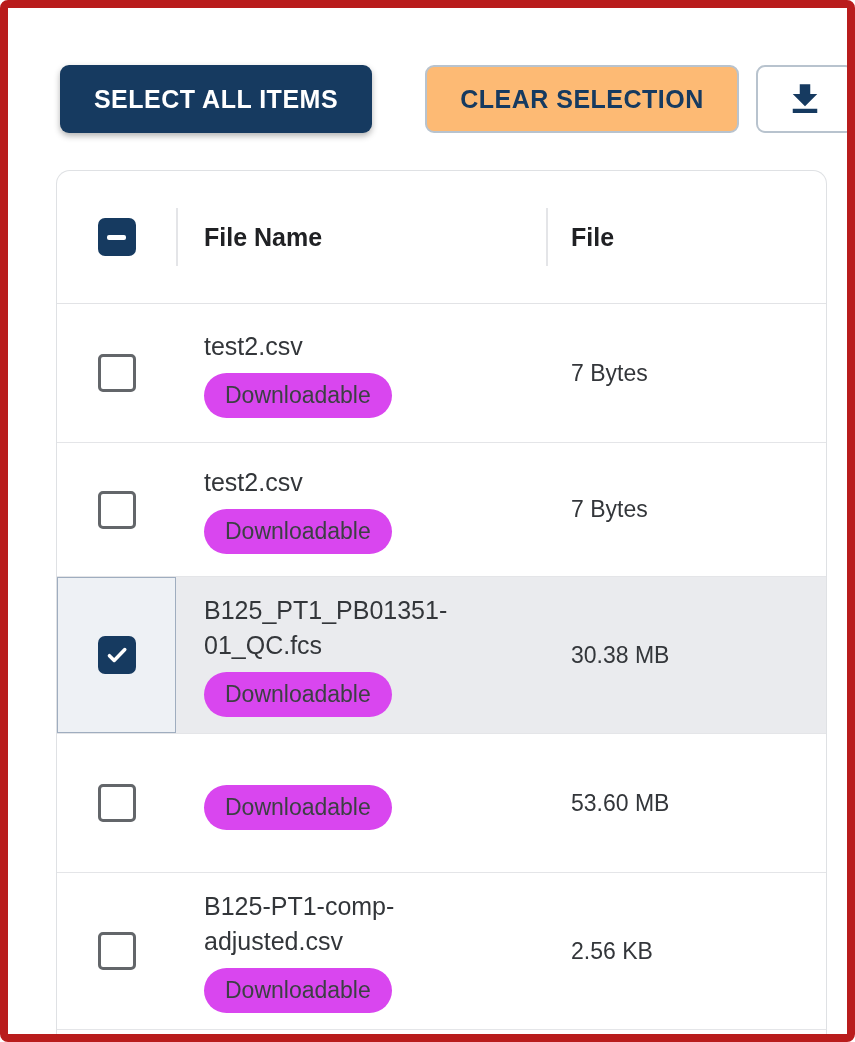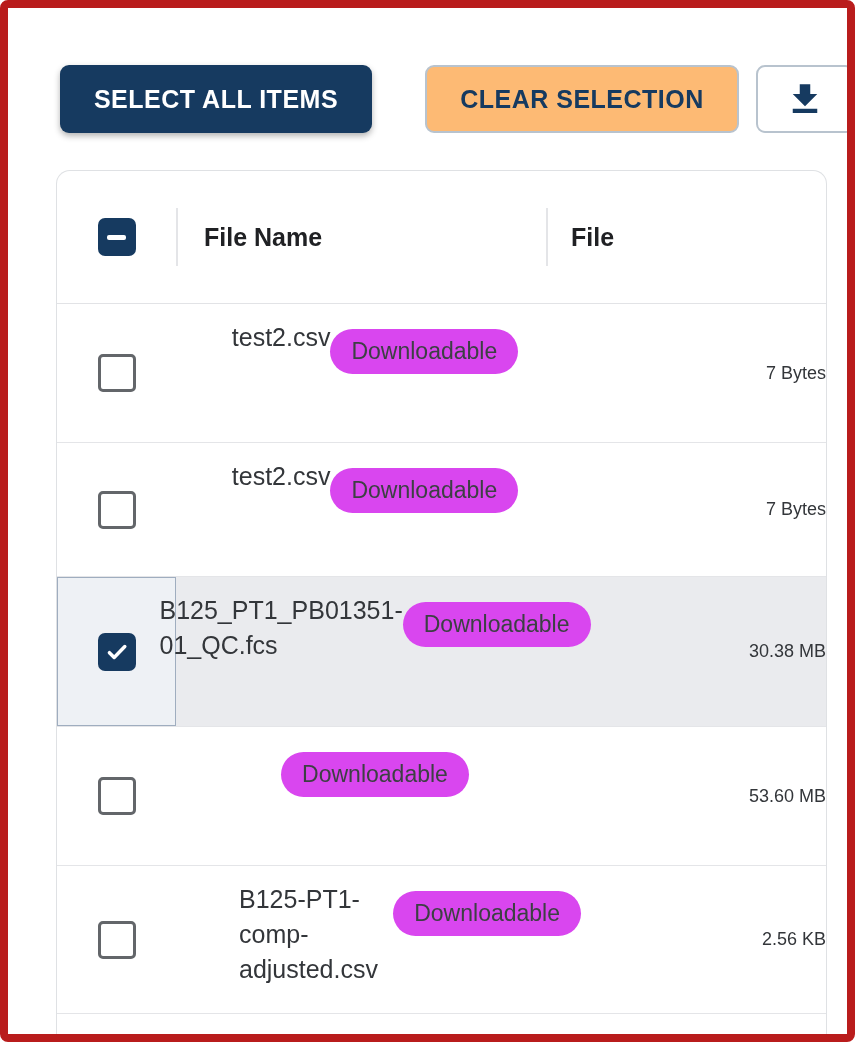--- a/index.html
+++ b/index.html
@@ -61,31 +61,31 @@
 
   .cell-check {
     width:119px; box-sizing:border-box;
     display:flex; align-items:center; justify-content:center;
   }
   .row.selected .cell-check { border:1px solid #9fadbf; background:#eef1f5; }
 
   .cell-name {
     width:370px; box-sizing:border-box;
     padding:16px 0 16px 28px;
-    display:flex; justify-content:center; align-items:flex-start;
+    display:flex; flex-direction:column; justify-content:center; align-items:flex-start;
   }
   .fname { font-size:25px; line-height:35px; color:#33363a; max-width:305px; }
   .row.truncated .fname { max-width:345px; width:345px; white-space:nowrap; overflow:hidden; }
   .badge {
     margin-top:9px; background:#d946ef; color:#3c4043;
     font-size:23px; line-height:1; padding:11px 21px; border-radius:28px;
     white-space:nowrap;
   }
 
-  .cell-size { flex:1; display:flex; align-items:center; padding-left:25px; font-size:18px; color:#33363a;justify-content:flex-end; }
+  .cell-size { flex:1; display:flex; align-items:center; padding-left:25px; font-size:23px; color:#33363a; }
 
   
   .checkbox {
     width:38px; height:38px; box-sizing:border-box;
     display:inline-flex; align-items:center; justify-content:center;
     cursor:pointer;
   }
   .checkbox.unchecked { border:3px solid #63666a; border-radius:5px; background:#fff; }
   .checkbox.checked, .checkbox.indeterminate { background:#163a60; border-radius:7px; }
   .checkbox .check { width:26px; height:26px; }
@@ -177,21 +177,21 @@
         
       </span>
     </div>
     <div class="cell-name">
       <div class="badge">Downloadable</div>
     </div>
     <div class="cell-size">
       <span class="fsize">53.60 MB</span>
     </div>
   </div>
-        <div class="row" style="min-height: 147px; gap: 35px;">
+        <div class="row" style="min-height: 147px;">
     <div class="cell-check">
       <span class="checkbox unchecked">
         
       </span>
     </div>
     <div class="cell-name">
       <div class="fname">B125-PT1-comp-adjusted.csv</div>
       <div class="badge">Downloadable</div>
     </div>
     <div class="cell-size">

